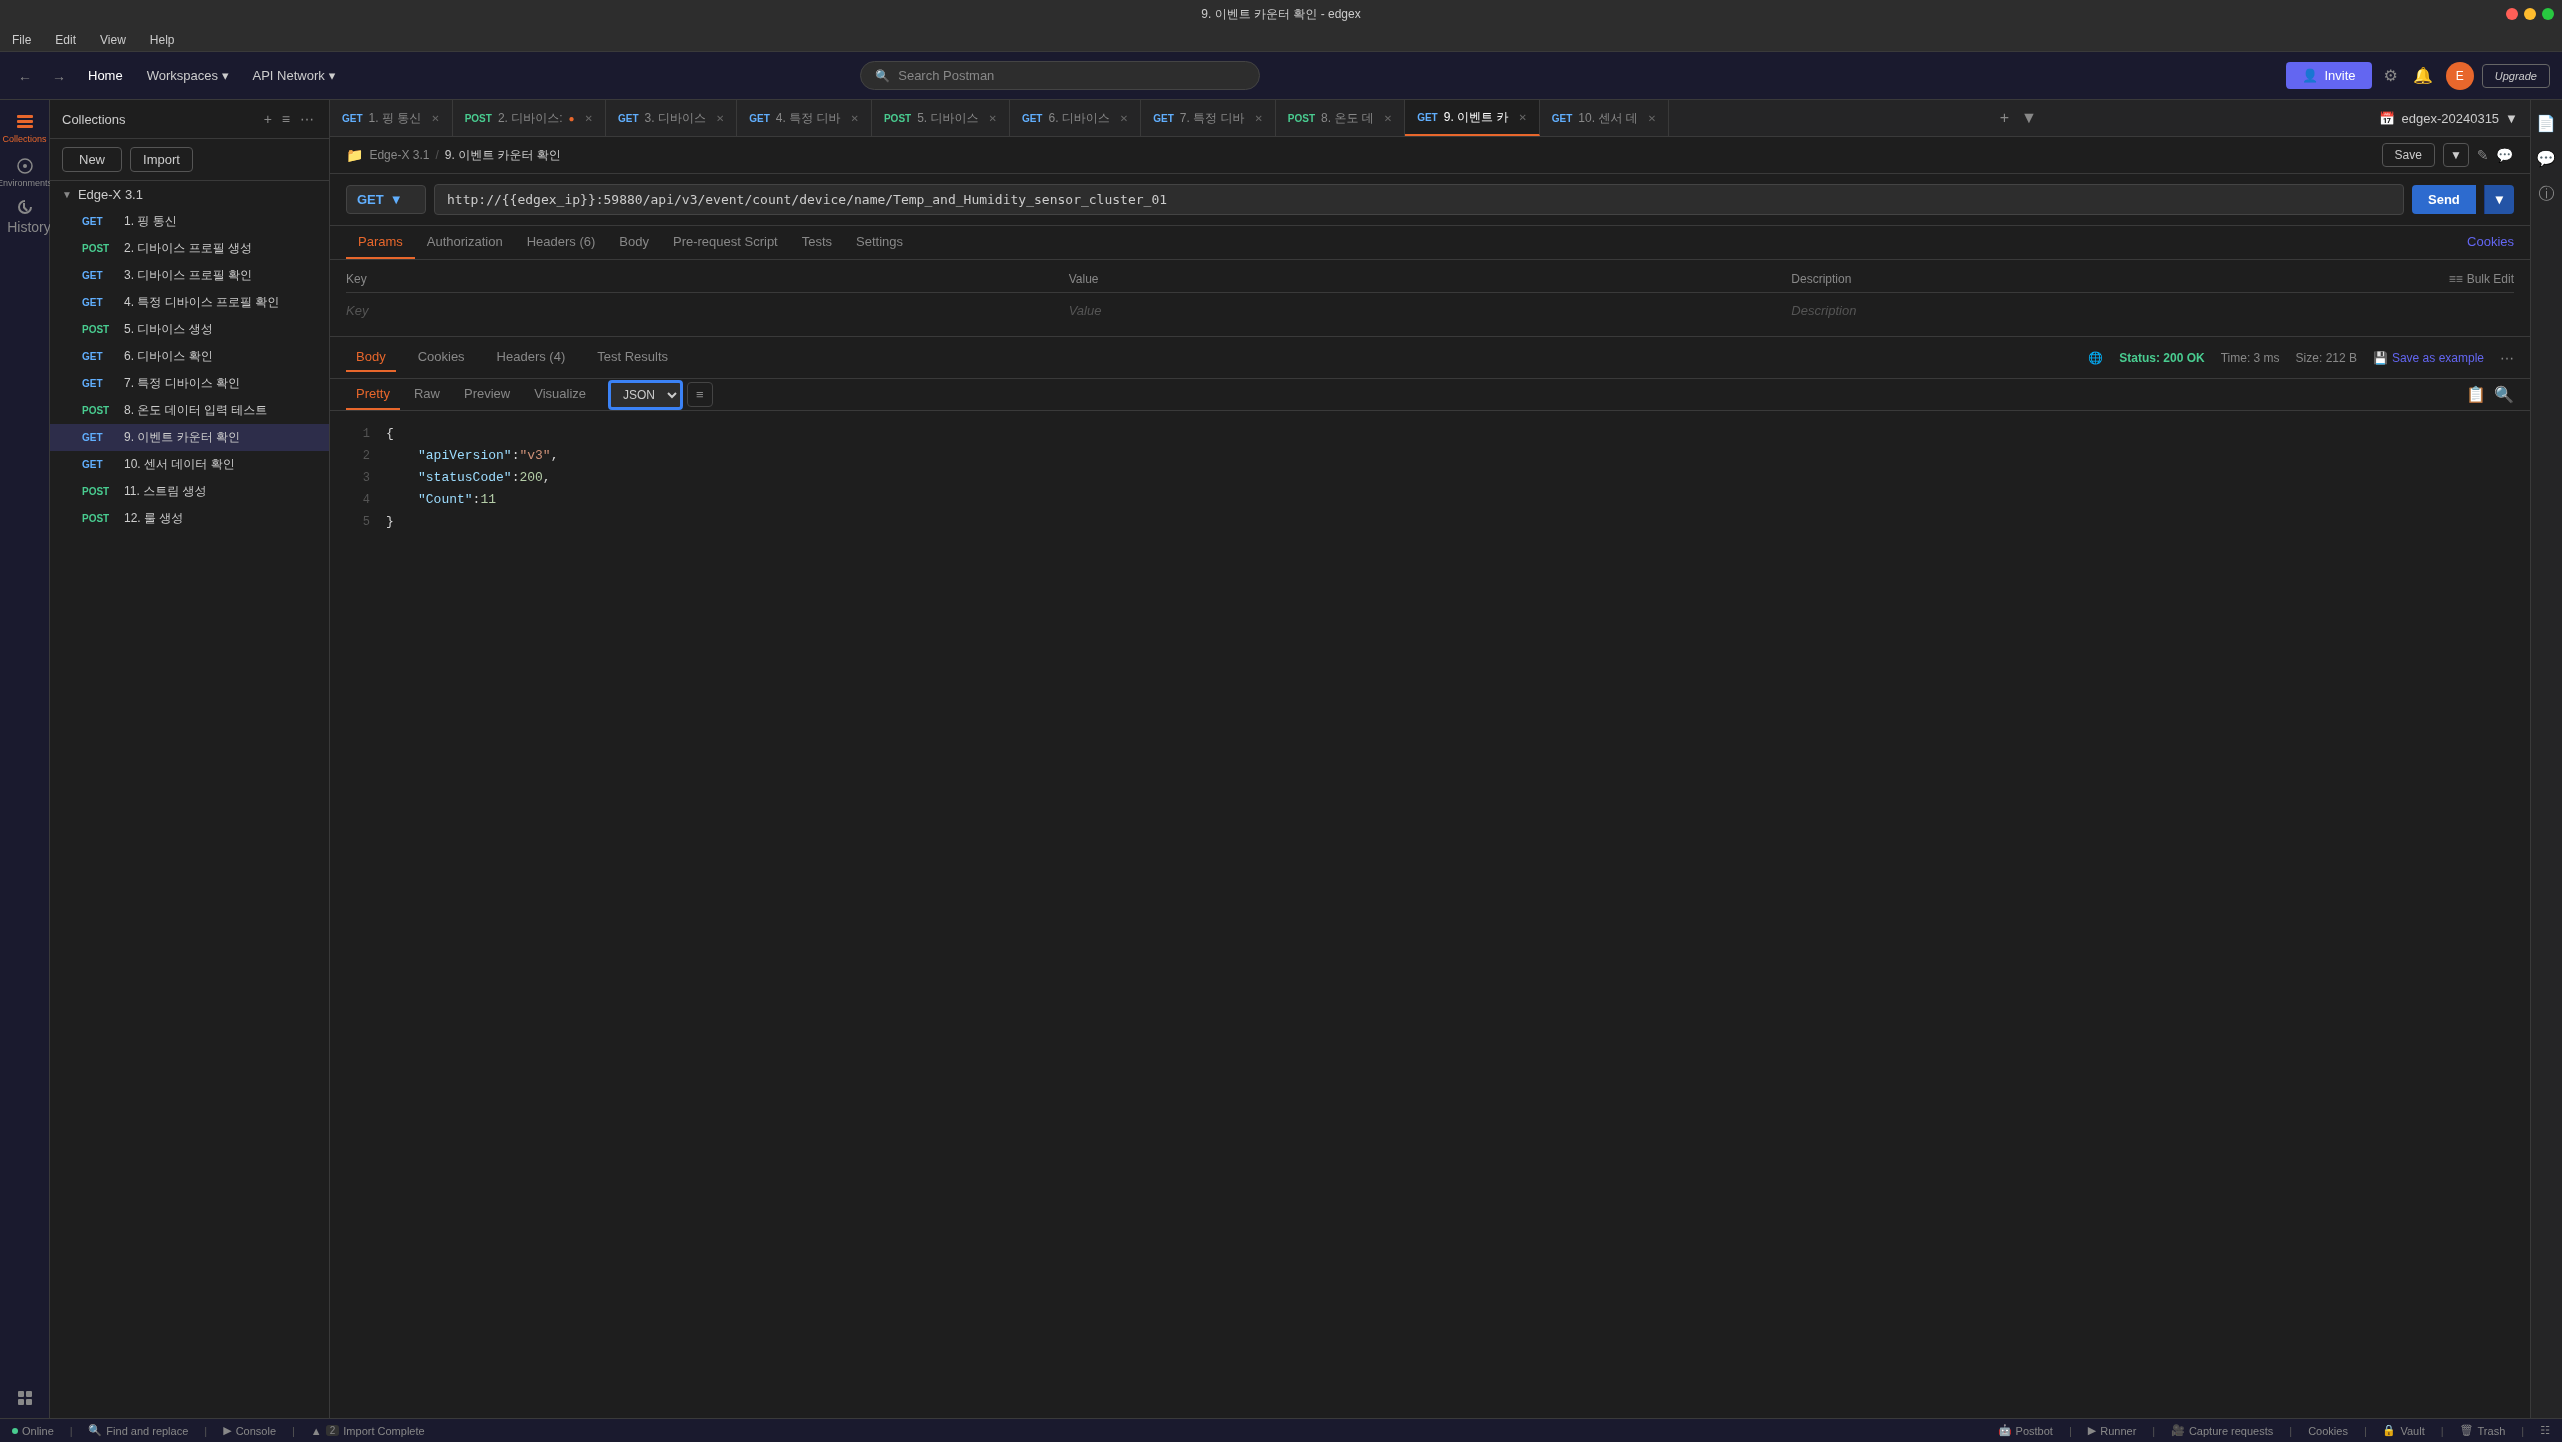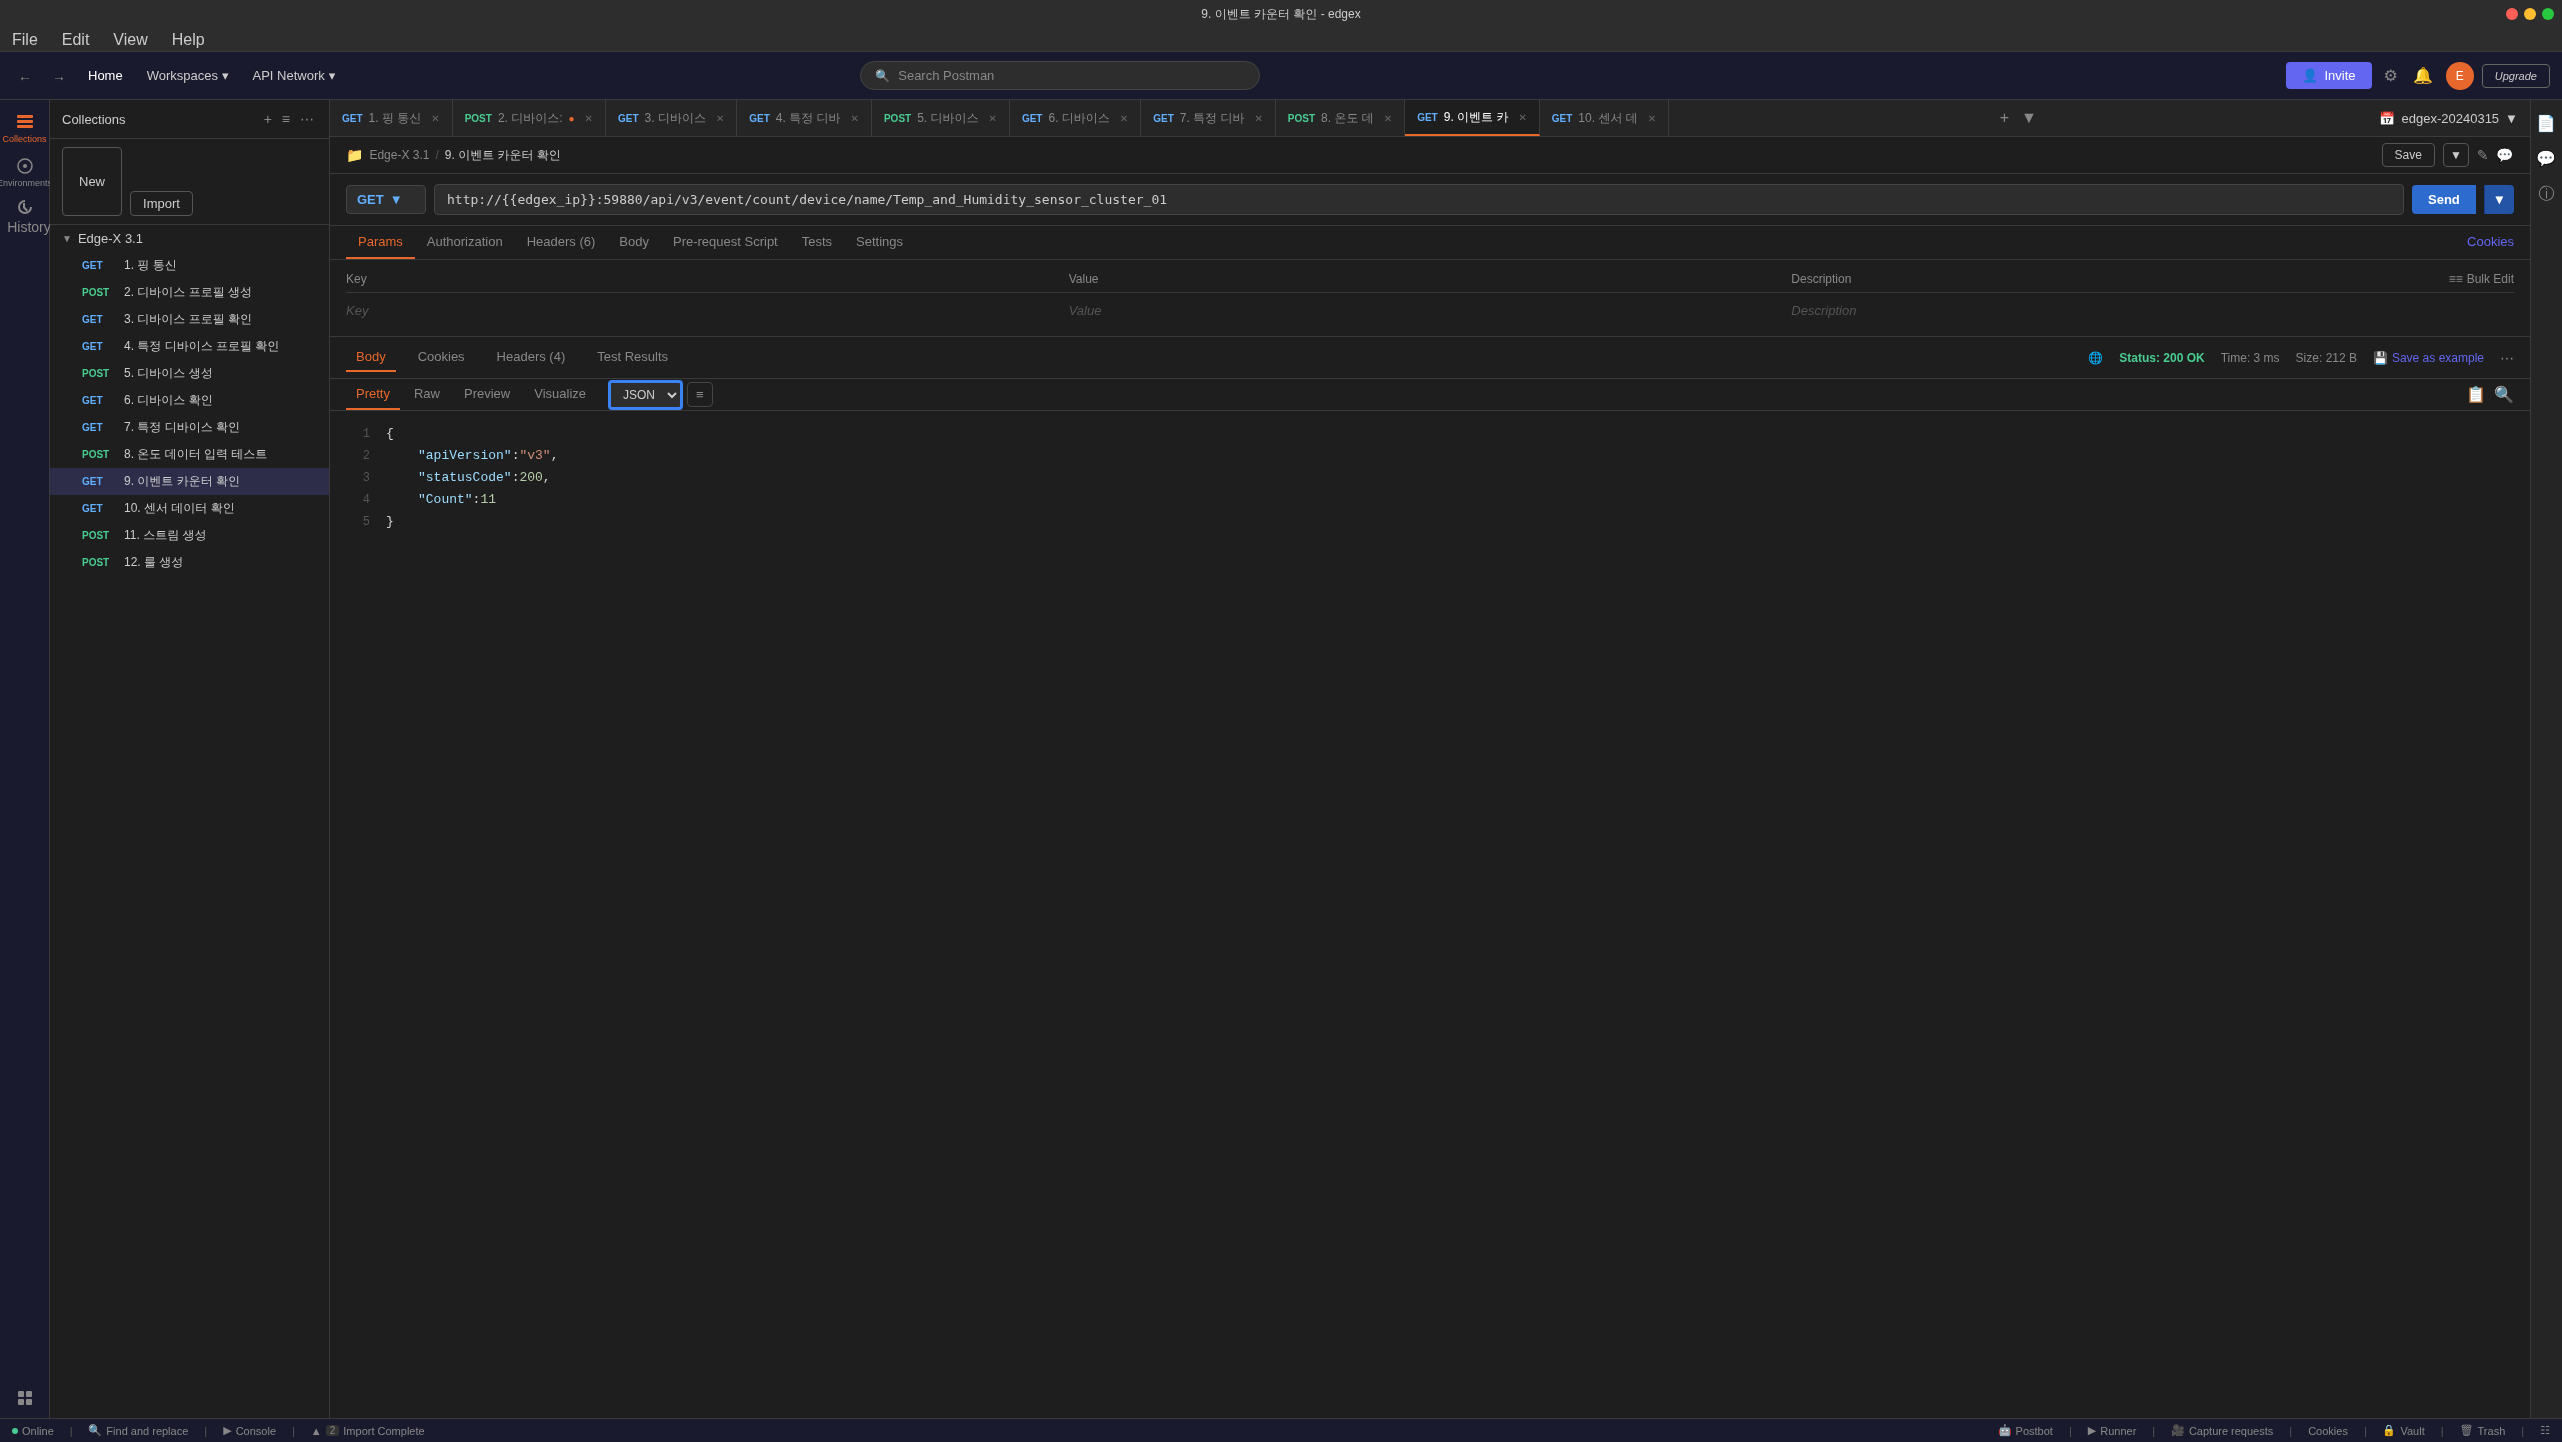--- a/index.html
+++ b/index.html
@@ -7,21 +7,21 @@
 
     
     .title-bar { background: #2d2d2d; height: 28px; display: flex; align-items: center; justify-content: center; font-size: 12px; color: #ccc; position: relative; }
     .title-bar-controls { position: absolute; right: 8px; display: flex; gap: 6px; }
     .title-bar-btn { width: 12px; height: 12px; border-radius: 50%; border: none; cursor: pointer; }
     .btn-close { background: #ff5f57; }
     .btn-min { background: #febc2e; }
     .btn-max { background: #28c840; }
 
     
-    .menu-bar { background: #2d2d2d; height: 24px; display: flex; align-items: center; padding: 0 8px; gap: 16px; font-size: 16px; color: #ccc; border-bottom: 1px solid #3a3a3a; }
+    .menu-bar { background: #2d2d2d; height: 24px; display: flex; align-items: center; padding: 0 8px; gap: 16px; font-size: 12px; color: #ccc; border-bottom: 1px solid #3a3a3a; }
     .menu-item { cursor: pointer; padding: 2px 4px; }
 
     
     .top-nav { background: #1a1a2e; height: 48px; display: flex; align-items: center; padding: 0 12px; gap: 8px; border-bottom: 1px solid #3a3a3a; }
     .nav-btn { background: transparent; border: none; color: #888; cursor: pointer; padding: 4px 6px; border-radius: 4px; font-size: 14px; }
     .home-btn { color: #fff; font-size: 13px; padding: 4px 8px; }
     .workspaces-btn, .api-network-btn { color: #ccc; font-size: 13px; padding: 4px 8px; display: flex; align-items: center; gap: 4px; cursor: pointer; }
     .search-bar { flex: 1; max-width: 400px; margin: 0 auto; background: #2d2d2d; border: 1px solid #444; border-radius: 20px; padding: 6px 14px; display: flex; align-items: center; gap: 8px; color: #888; cursor: pointer; }
     .nav-right { margin-left: auto; display: flex; align-items: center; gap: 8px; }
     .invite-btn { background: #6366f1; color: white; border: none; padding: 6px 16px; border-radius: 4px; cursor: pointer; font-size: 13px; display: flex; align-items: center; gap: 6px; }
@@ -38,21 +38,21 @@
     .sidebar-icon-item svg { width: 20px; height: 20px; }
 
     
     .collections-panel { width: 280px; background: #1e1e1e; border-right: 1px solid #3a3a3a; display: flex; flex-direction: column; overflow: hidden; }
     .panel-header { padding: 8px 12px; display: flex; align-items: center; justify-content: space-between; border-bottom: 1px solid #3a3a3a; }
     .panel-title { font-size: 13px; color: #ccc; font-weight: 500; }
     .panel-actions { display: flex; gap: 4px; }
     .panel-action-btn { background: transparent; border: none; color: #888; cursor: pointer; padding: 3px; border-radius: 3px; font-size: 14px; }
     .new-import-row { display: flex; padding: 8px 12px; gap: 8px; border-bottom: 1px solid #3a3a3a; }
     .new-btn { background: transparent; border: 1px solid #555; color: #ccc; padding: 4px 16px; border-radius: 4px; cursor: pointer; font-size: 13px; }
-    .import-btn { background: transparent; border: 1px solid #555; color: #ccc; padding: 4px 12px; border-radius: 4px; cursor: pointer; font-size: 13px; margin-top: 44px; }
+    .import-btn { background: transparent; border: 1px solid #555; color: #ccc; padding: 4px 12px; border-radius: 4px; cursor: pointer; font-size: 13px; }
 
     
     .tree-container { flex: 1; overflow-y: auto; }
     .tree-container::-webkit-scrollbar { width: 4px; }
     .tree-container::-webkit-scrollbar-thumb { background: #444; border-radius: 2px; }
     .tree-item { padding: 5px 12px 5px 20px; cursor: pointer; color: #ccc; font-size: 12px; display: flex; align-items: center; gap: 6px; }
     .tree-item.active { background: #2d2d4a; }
     .tree-item .method-badge { font-size: 10px; font-weight: 700; min-width: 36px; text-align: left; }
     .method-get { color: #61affe; }
     .method-post { color: #49cc90; }

